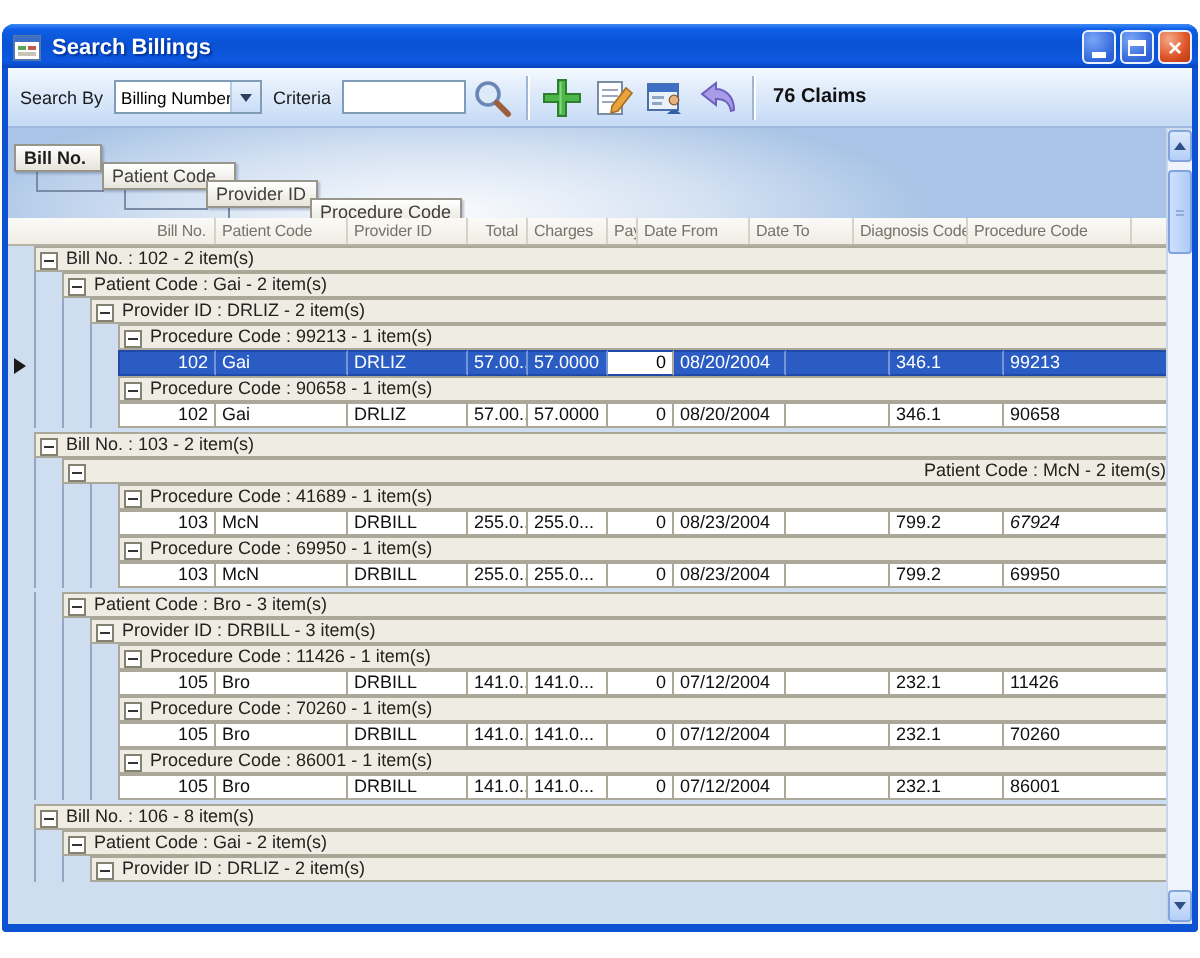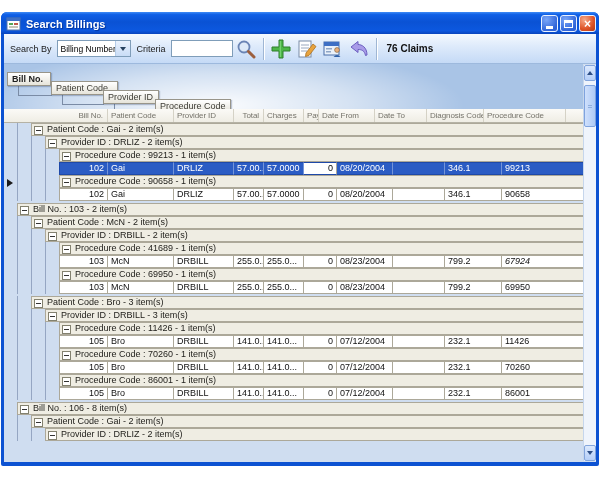--- a/index.html
+++ b/index.html
@@ -195,20 +195,26 @@
           <div class="header-cell" style="width: 40px; text-align: left;">Charges</div>
           <div class="header-cell" style="width: 15px; text-align: center;">Payme...</div>
           <div class="header-cell" style="width: 56px; text-align: left;">Date From</div>
           <div class="header-cell" style="width: 52px; text-align: left;">Date To</div>
           <div class="header-cell" style="width: 57px; text-align: left;">Diagnosis Code</div>
           <div class="header-cell" style="width: 82px; text-align: left;">Procedure Code</div>
         </div>
 
       <div class="rows">
         <span class="row-arrow"></span>
+      <div class="row-line">
+            <div class="group-box" style="left: 13px;">
+              <span class="collapse"></span>
+              <span class="gb-label">Bill No. : 102 - 2 item(s)</span>
+            </div>
+          </div>
           <div class="row-line">
             <i class="guide" style="left: 13px;"></i>
             <div class="group-box" style="left: 27px;">
               <span class="collapse"></span>
               <span class="gb-label">Patient Code : Gai - 2 item(s)</span>
             </div>
           </div>
           <div class="row-line">
             <i class="guide" style="left: 13px;"></i>
             <i class="guide" style="left: 27px;"></i>
@@ -271,31 +277,23 @@
           </div>
           <div class="sec-gap"></div>
           <div class="row-line">
             <div class="group-box" style="left: 13px;">
               <span class="collapse"></span>
               <span class="gb-label">Bill No. : 103 - 2 item(s)</span>
             </div>
           </div>
           <div class="row-line">
             <i class="guide" style="left: 13px;"></i>
-            <div class="group-box" style="left: 27px;">
+            <div class="group-box" style="left: 27px; justify-content: flex-end;">
               <span class="collapse"></span>
               <span class="gb-label">Patient Code : McN - 2 item(s)</span>
-            </div>
-          </div>
-          <div class="row-line">
-            <i class="guide" style="left: 13px;"></i>
-            <i class="guide" style="left: 27px;"></i>
-            <div class="group-box" style="left: 41px;">
-              <span class="collapse"></span>
-              <span class="gb-label">Provider ID : DRBILL - 2 item(s)</span>
             </div>
           </div>
           <div class="row-line">
             <i class="guide" style="left: 13px;"></i>
             <i class="guide" style="left: 27px;"></i>
             <i class="guide" style="left: 41px;"></i>
             <div class="group-box" style="left: 55px;">
               <span class="collapse"></span>
               <span class="gb-label">Procedure Code : 41689 - 1 item(s)</span>
             </div>

